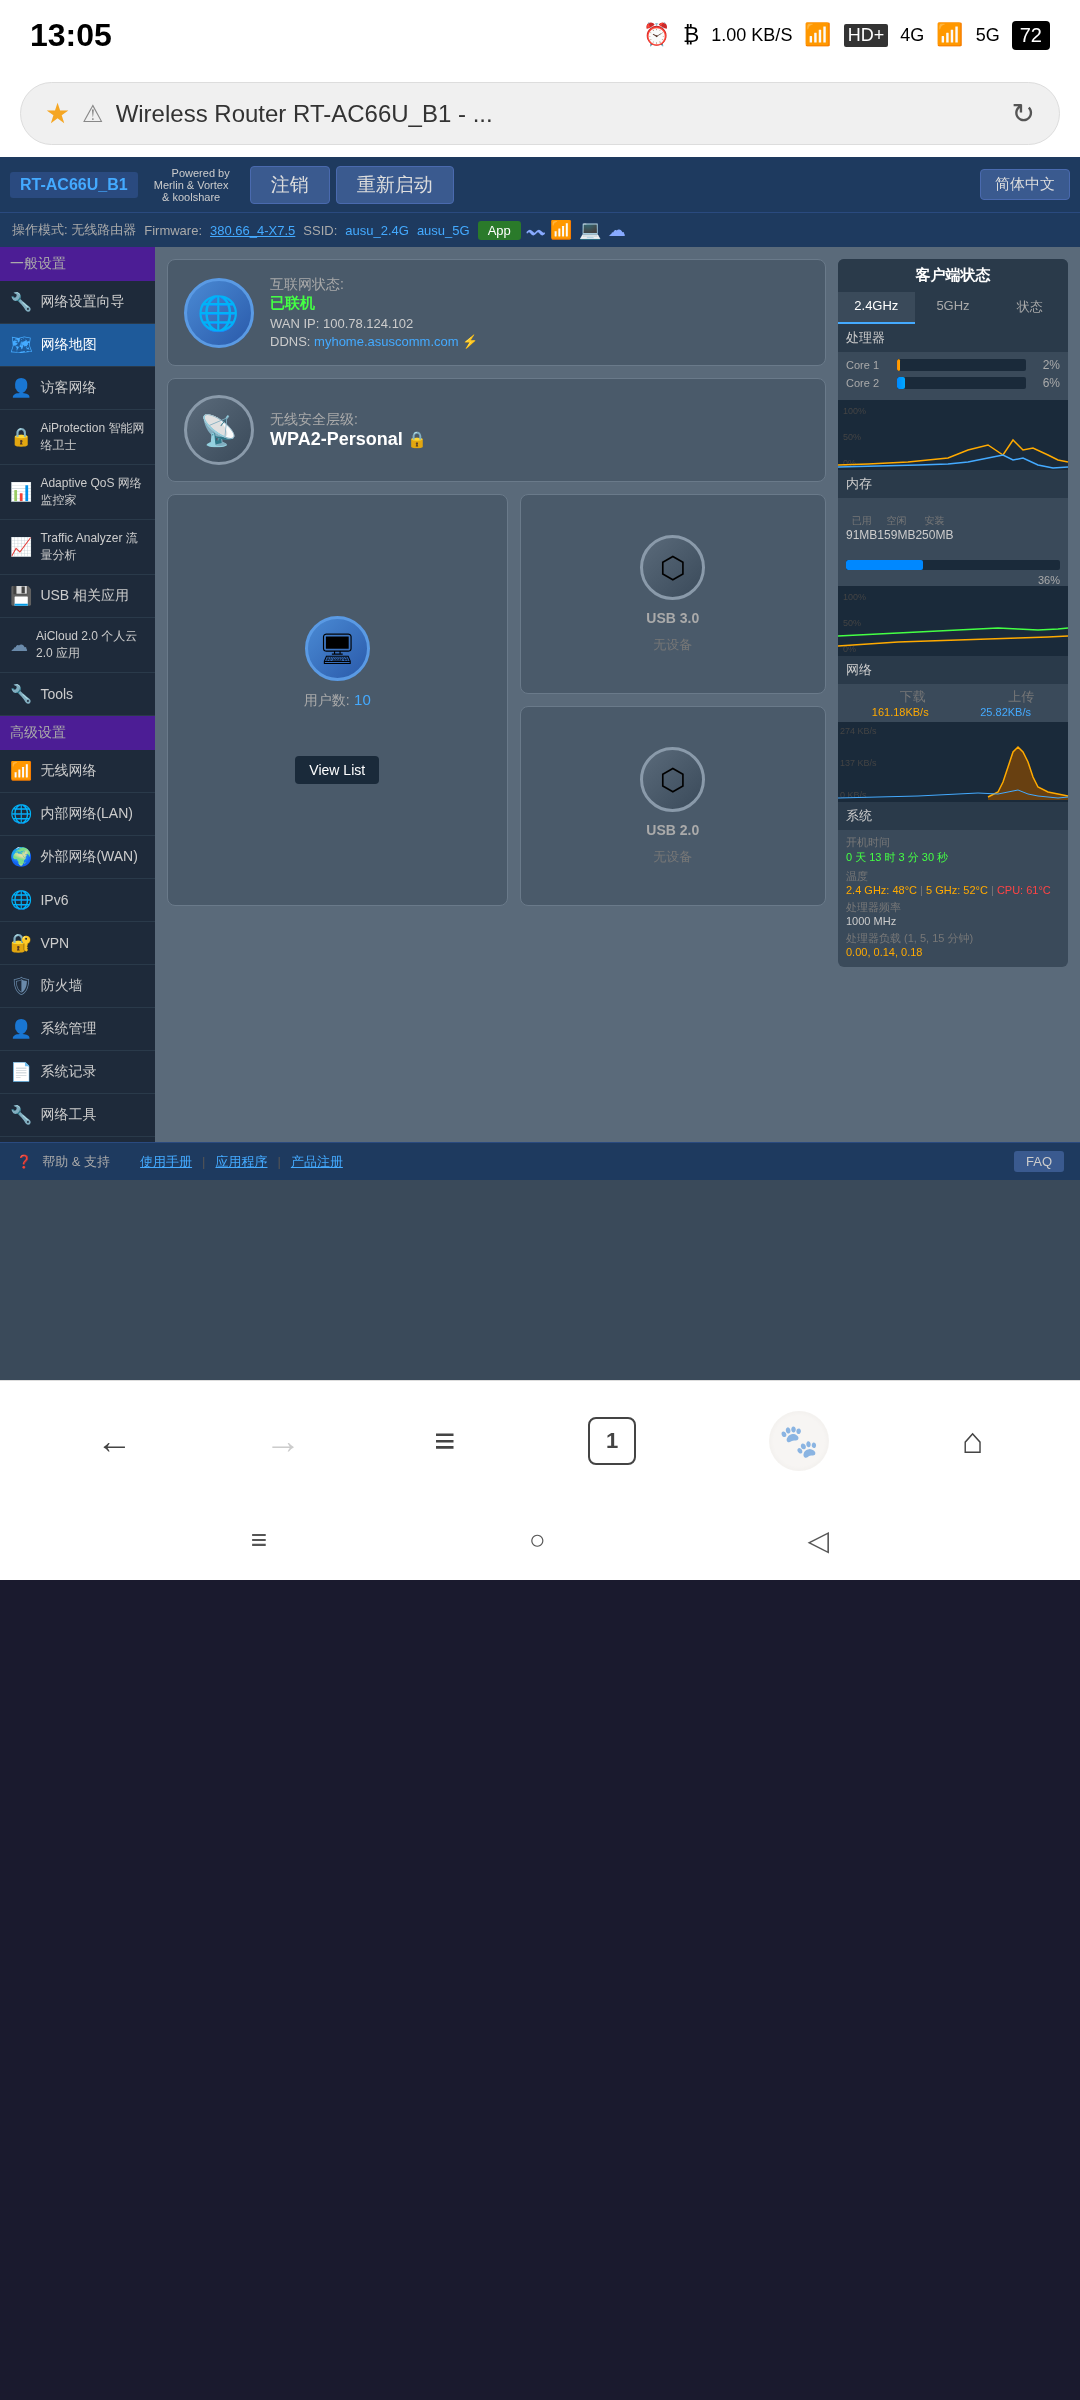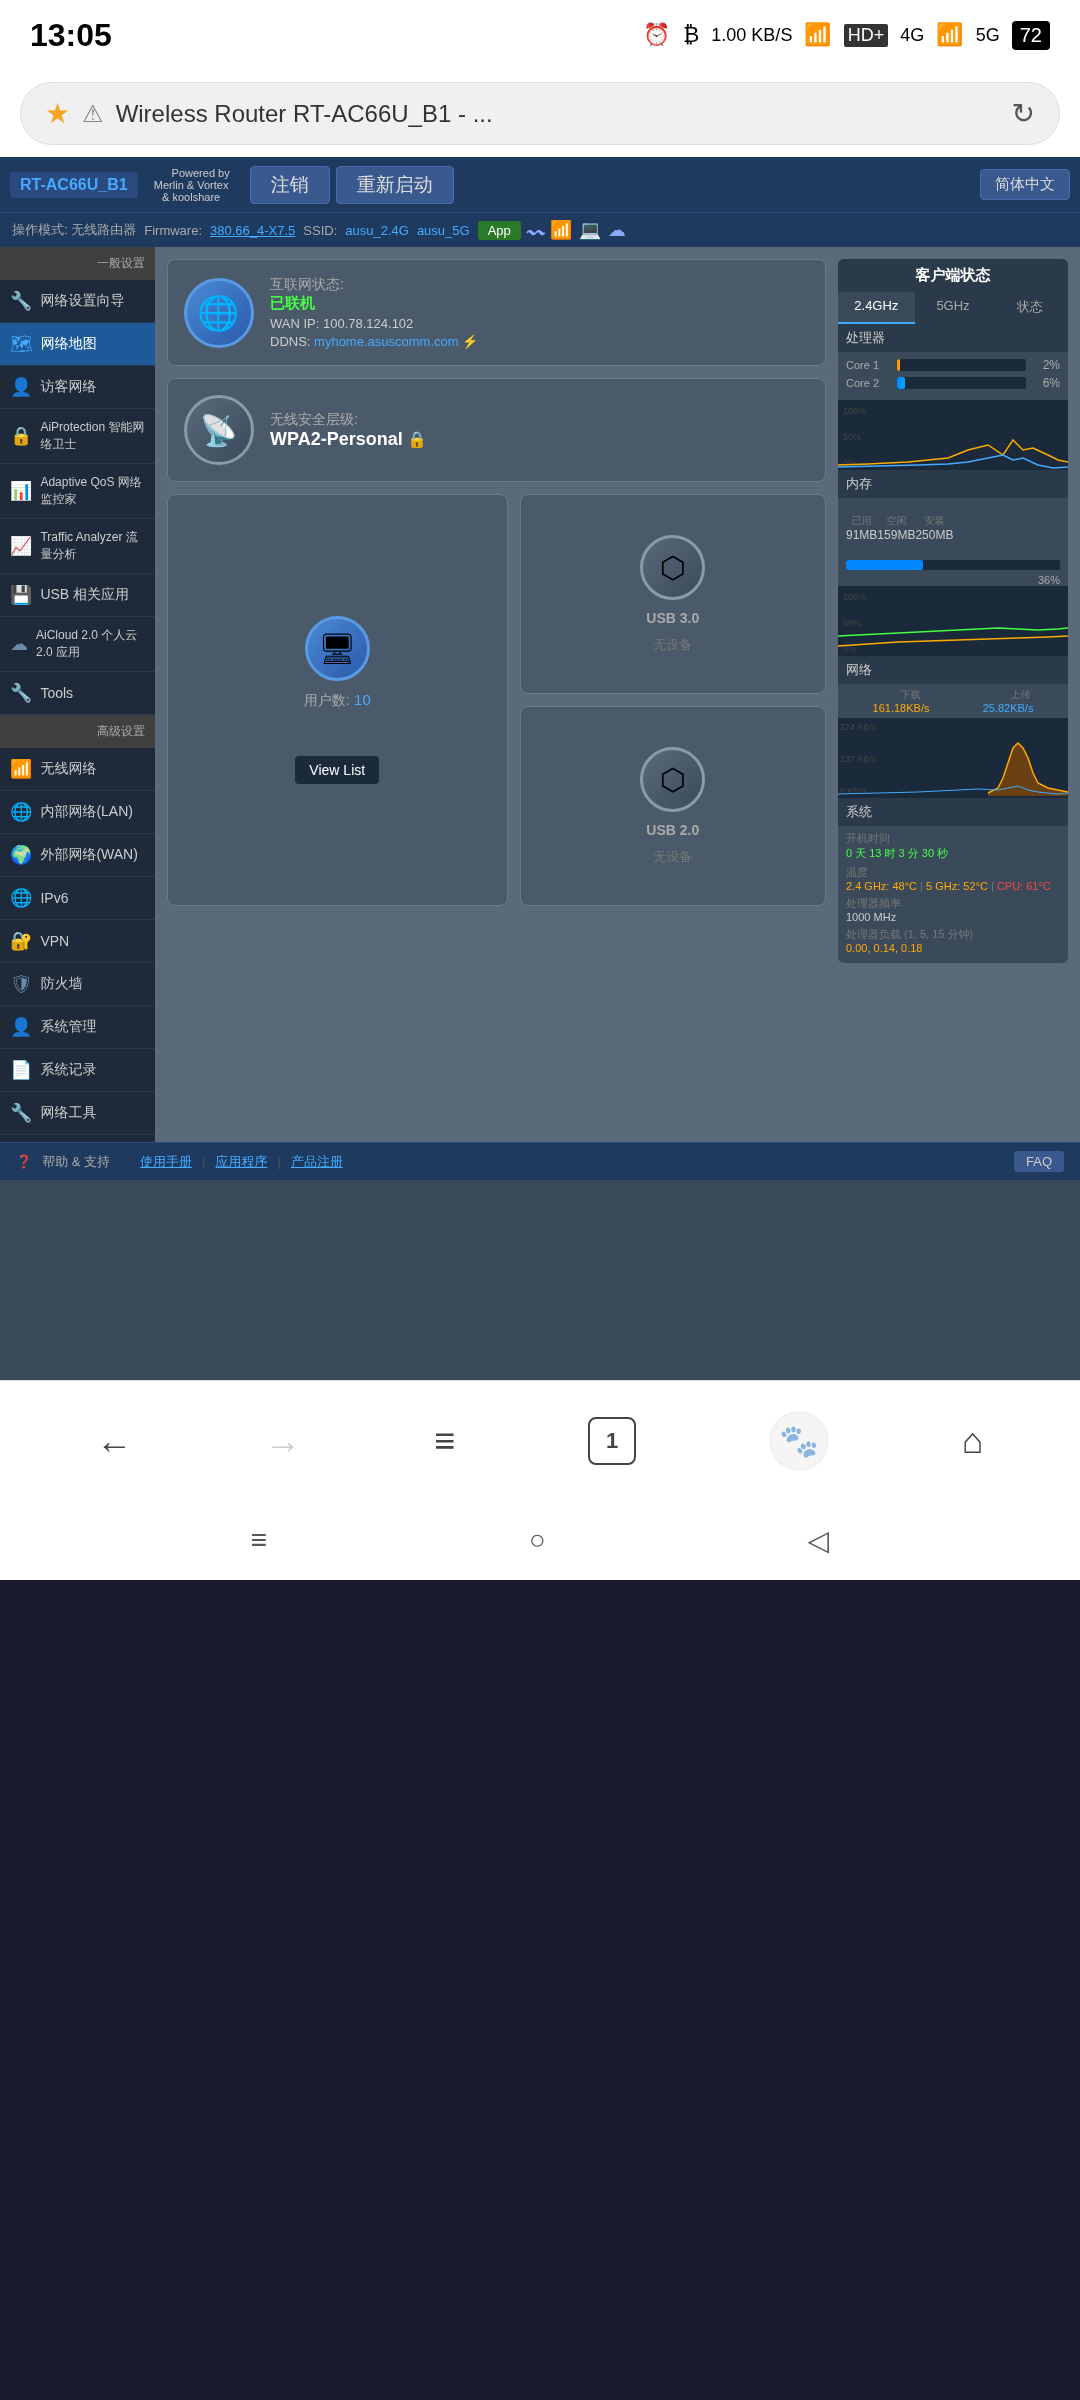--- a/index.html
+++ b/index.html
@@ -127,25 +127,25 @@
     }
 
     
     .sidebar {
       width: 155px;
       background: #1e2a3a;
       flex-shrink: 0;
       overflow-y: auto;
     }
     .sidebar-section-header {
-      background: #404040;
+      background: #4c1d95;
       color: #aaa;
       padding: 8px 10px;
-      font-size: 12px;
-      text-align: right;
+      font-size: 14px;
+      text-align: left;
     }
     .sidebar-item {
       display: flex;
       align-items: center;
       gap: 8px;
       padding: 10px 10px;
       color: #ccc;
       font-size: 14px;
       cursor: pointer;
       border-bottom: 1px solid #2a3a4a;
@@ -331,21 +331,21 @@
     .mem-stat { text-align: center; }
     .mem-stat .label { color: #777; font-size: 10px; }
     .mem-stat .value { color: #ccc; font-size: 12px; }
     .mem-bar-container { padding: 2px 8px 4px; }
     .mem-bar-bg { background: #1a2a3a; height: 10px; border-radius: 2px; overflow: hidden; width: 100%; }
     .mem-bar-fill { height: 100%; background: #08f; border-radius: 2px; }
     .mem-pct { color: #aaa; font-size: 11px; text-align: right; padding-right: 8px; }
 
     
     .net-stats { display: flex; justify-content: space-around; padding: 4px 8px; }
-    .net-stat .label { color: #777; font-size: 10px; margin-left: 28px; }
+    .net-stat .label { color: #777; font-size: 13px; margin-left: 28px; }
     .net-stat .dl { color: #fa0; font-size: 11px; }
     .net-stat .ul { color: #4af; font-size: 11px; }
 
     
     .sys-info { padding: 5px 8px; }
     .sys-row { margin-bottom: 4px; }
     .sys-label { color: #777; font-size: 11px; }
     .sys-value { color: #fa0; font-size: 11px; }
     .sys-value.green { color: #4f4; }
     .sys-value.red { color: #f44; }

